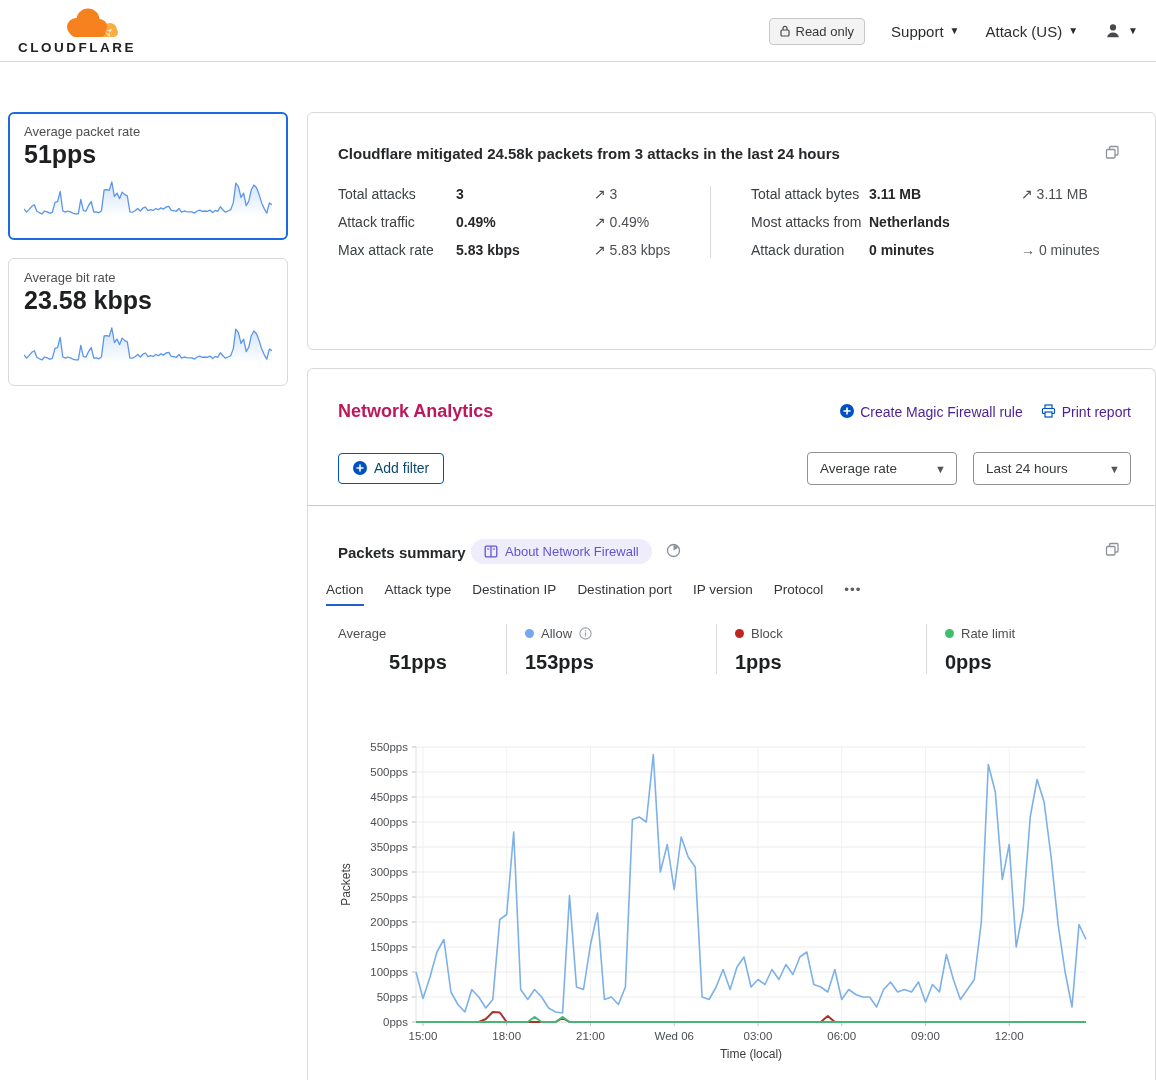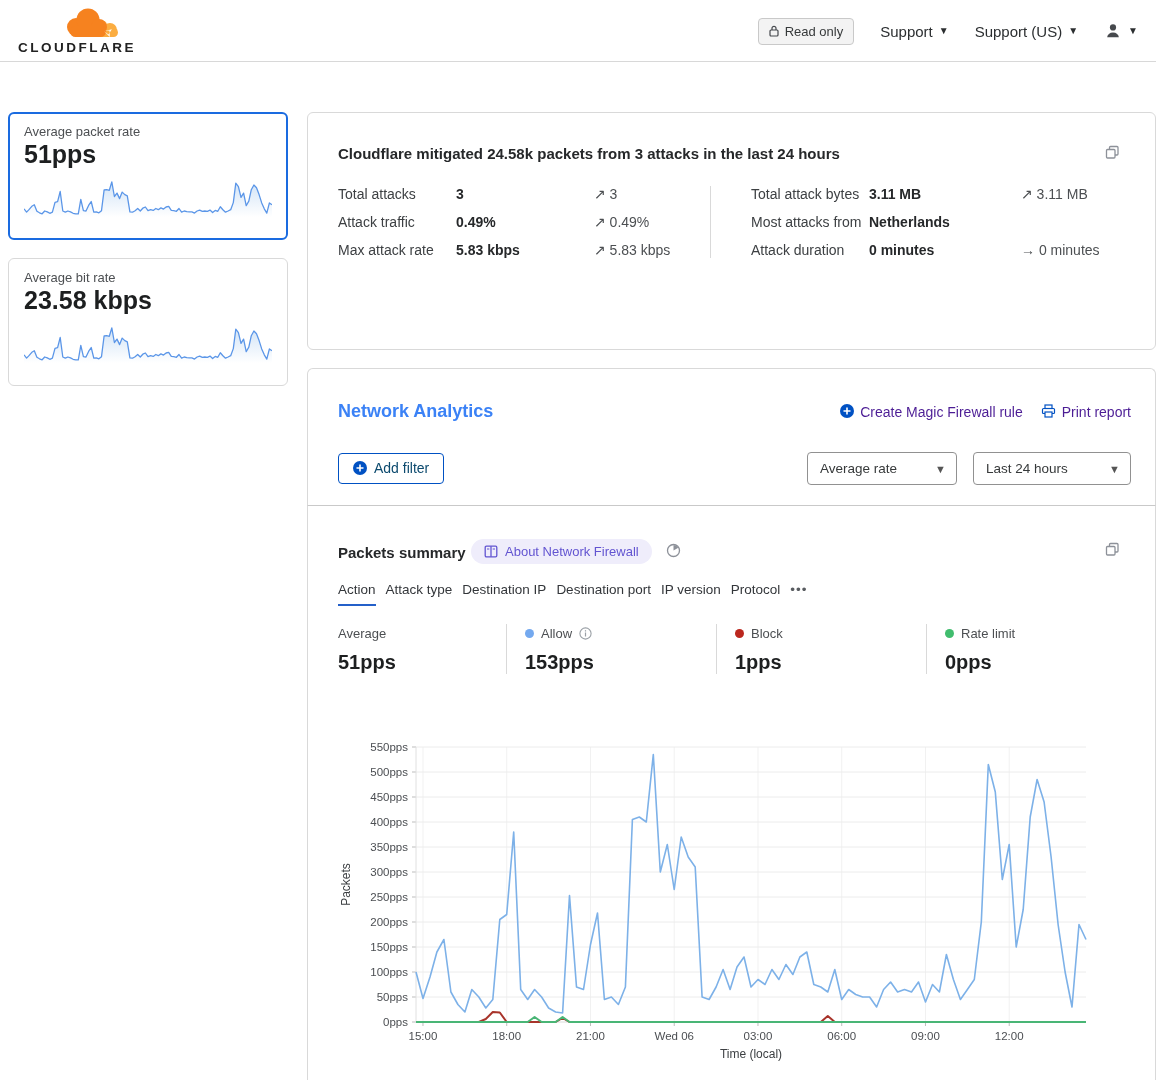--- a/index.html
+++ b/index.html
@@ -42,52 +42,52 @@
   .sgrid .lab { color:#3d4043; }
   .sgrid .val { font-weight:bold; color:#26282a; }
   .sgrid .trend { color:#4c4f52; }
   .sum-left { width:372px; }
   .sum-right { border-left:1px solid #d9d9d9; padding-left:28px; flex:1; }
   .sum-right .sgrid { grid-template-columns:118px 152px auto;margin-left:12px; }
   .icon-btn { position:absolute; right:35px; top:32px; cursor:pointer; }
 
   
   .net-card { height:137px; margin-bottom:0; border-bottom:none; border-radius:6px 6px 0 0; }
-  .net-title { position:absolute; left:30px; top:32px; font-size:18px; font-weight:bold; color:#3b82f6; }
+  .net-title { position:absolute; left:30px; top:32px; font-size:18px; font-weight:bold; color:#be185d; }
   .net-links { position:absolute; right:24px; top:35px; display:flex; gap:18px; }
   .blue-link { display:inline-flex; gap:6px; color:#4c1d95; font-size:14px; cursor:pointer; }
   .addfilter { position:absolute; left:30px; top:84px; display:inline-flex; align-items:center; gap:7px;
     border:1px solid #0051c3; border-radius:4px; background:#fff; color:#0c4a6e;
     font-size:14px; padding:6px 14px 7px; cursor:pointer; }
   .select { position:absolute; top:83px; height:33px; border:1px solid #919191; border-radius:4px;
     background:#fff; font-size:13.5px; color:#36393a; display:flex; align-items:center;
     padding:0 28px 0 12px; cursor:pointer; }
   .select .scaret { position:absolute; right:10px; color:#555; font-size:11px; }
   .sel-metric { right:198px; width:150px; }
   .sel-range  { right:24px;  width:158px; }
 
   
   .pk-card { height:600px; border-top:1px solid #c9c9c9; border-radius:0 0 6px 6px; }
   .pk-title { position:absolute; left:30px; top:38px; font-size:15px; font-weight:bold; color:#26282a; }
   .pk-badge { position:absolute; left:163px; top:33px; display:inline-flex; align-items:center; gap:7px;
     background:#efedfb; color:#6254d1; border-radius:13px; font-size:13px; padding:5px 13px; cursor:pointer; }
   .pk-clock { position:absolute; left:358px; top:37px; }
   .pk-copy { position:absolute; right:35px; top:36px; cursor:pointer; }
-  .tabs { position:absolute; left:30px; top:76px; display:flex; gap:10px; font-size:13.5px; color:#33363a; }
+  .tabs { position:absolute; left:18px; top:76px; display:flex; gap:21px; font-size:13.5px; color:#33363a; }
   .tab { padding-bottom:7px; cursor:pointer; }
   .tab.active { border-bottom:2px solid #2460c9; }
   .tab.more { color:#595c60; letter-spacing:1px; }
   .pk-stats { position:absolute; left:0; top:118px; width:100%; display:flex; }
   .pcol { padding-left:18px; }
   .pcol:first-child { padding-left:30px; }
   .pcol + .pcol { border-left:1px solid #d9d9d9; }
   .pcol .plab-row { display:flex; align-items:center; gap:7px; font-size:13px; color:#4c4f52; height:18px; }
   .pcol .pval { font-size:20px; font-weight:bold; color:#1d1f20; margin-top:9px; }
   .dot { width:9px; height:9px; border-radius:50%; display:inline-block; }
-  .w-c1 { width:190px; } .w-c2 { width:210px;margin-left:8px; } .w-c3 { width:210px; } .w-c4 { flex:1; }
+  .w-c1 { width:190px;text-align:center; } .w-c2 { width:210px;margin-left:8px; } .w-c3 { width:210px; } .w-c4 { flex:1; }
   .chart-wrap { position:absolute; left:30px; top:225px; }
 </style>
 </head>
 <body>
 
 <div class="page">
 
   <div class="hdr">
     <div class="logo">
       <svg width="68" height="36" viewBox="0 0 68 36" style="position:absolute;left:44px;top:0">
@@ -112,21 +112,21 @@
           <rect x="1" y="5" width="8" height="6" rx="1" fill="none" stroke="#45484d" stroke-width="1.2"></rect>
           <path d="M3 5 V3.3 a2 2 0 0 1 4 0 V5" fill="none" stroke="#45484d" stroke-width="1.2"></path>
         </svg>
         <span>Read only</span>
       </span>
       <span class="menu-item">
         <span>Support</span>
         <span class="caret">▼</span>
       </span>
       <span class="menu-item">
-        <span>Support (US)</span>
+        <span>Attack (US)</span>
         <span class="caret">▼</span>
       </span>
       <span class="menu-item">
         <svg width="18" height="18" viewBox="0 0 18 18">
           <circle cx="9" cy="5.4" r="3.1" fill="#46494d"></circle>
           <path d="M3.2 15.2 a5.8 4.6 0 0 1 11.6 0 z" fill="#46494d"></path>
         </svg>
         <span class="caret">▼</span>
       </span>
     </div>

